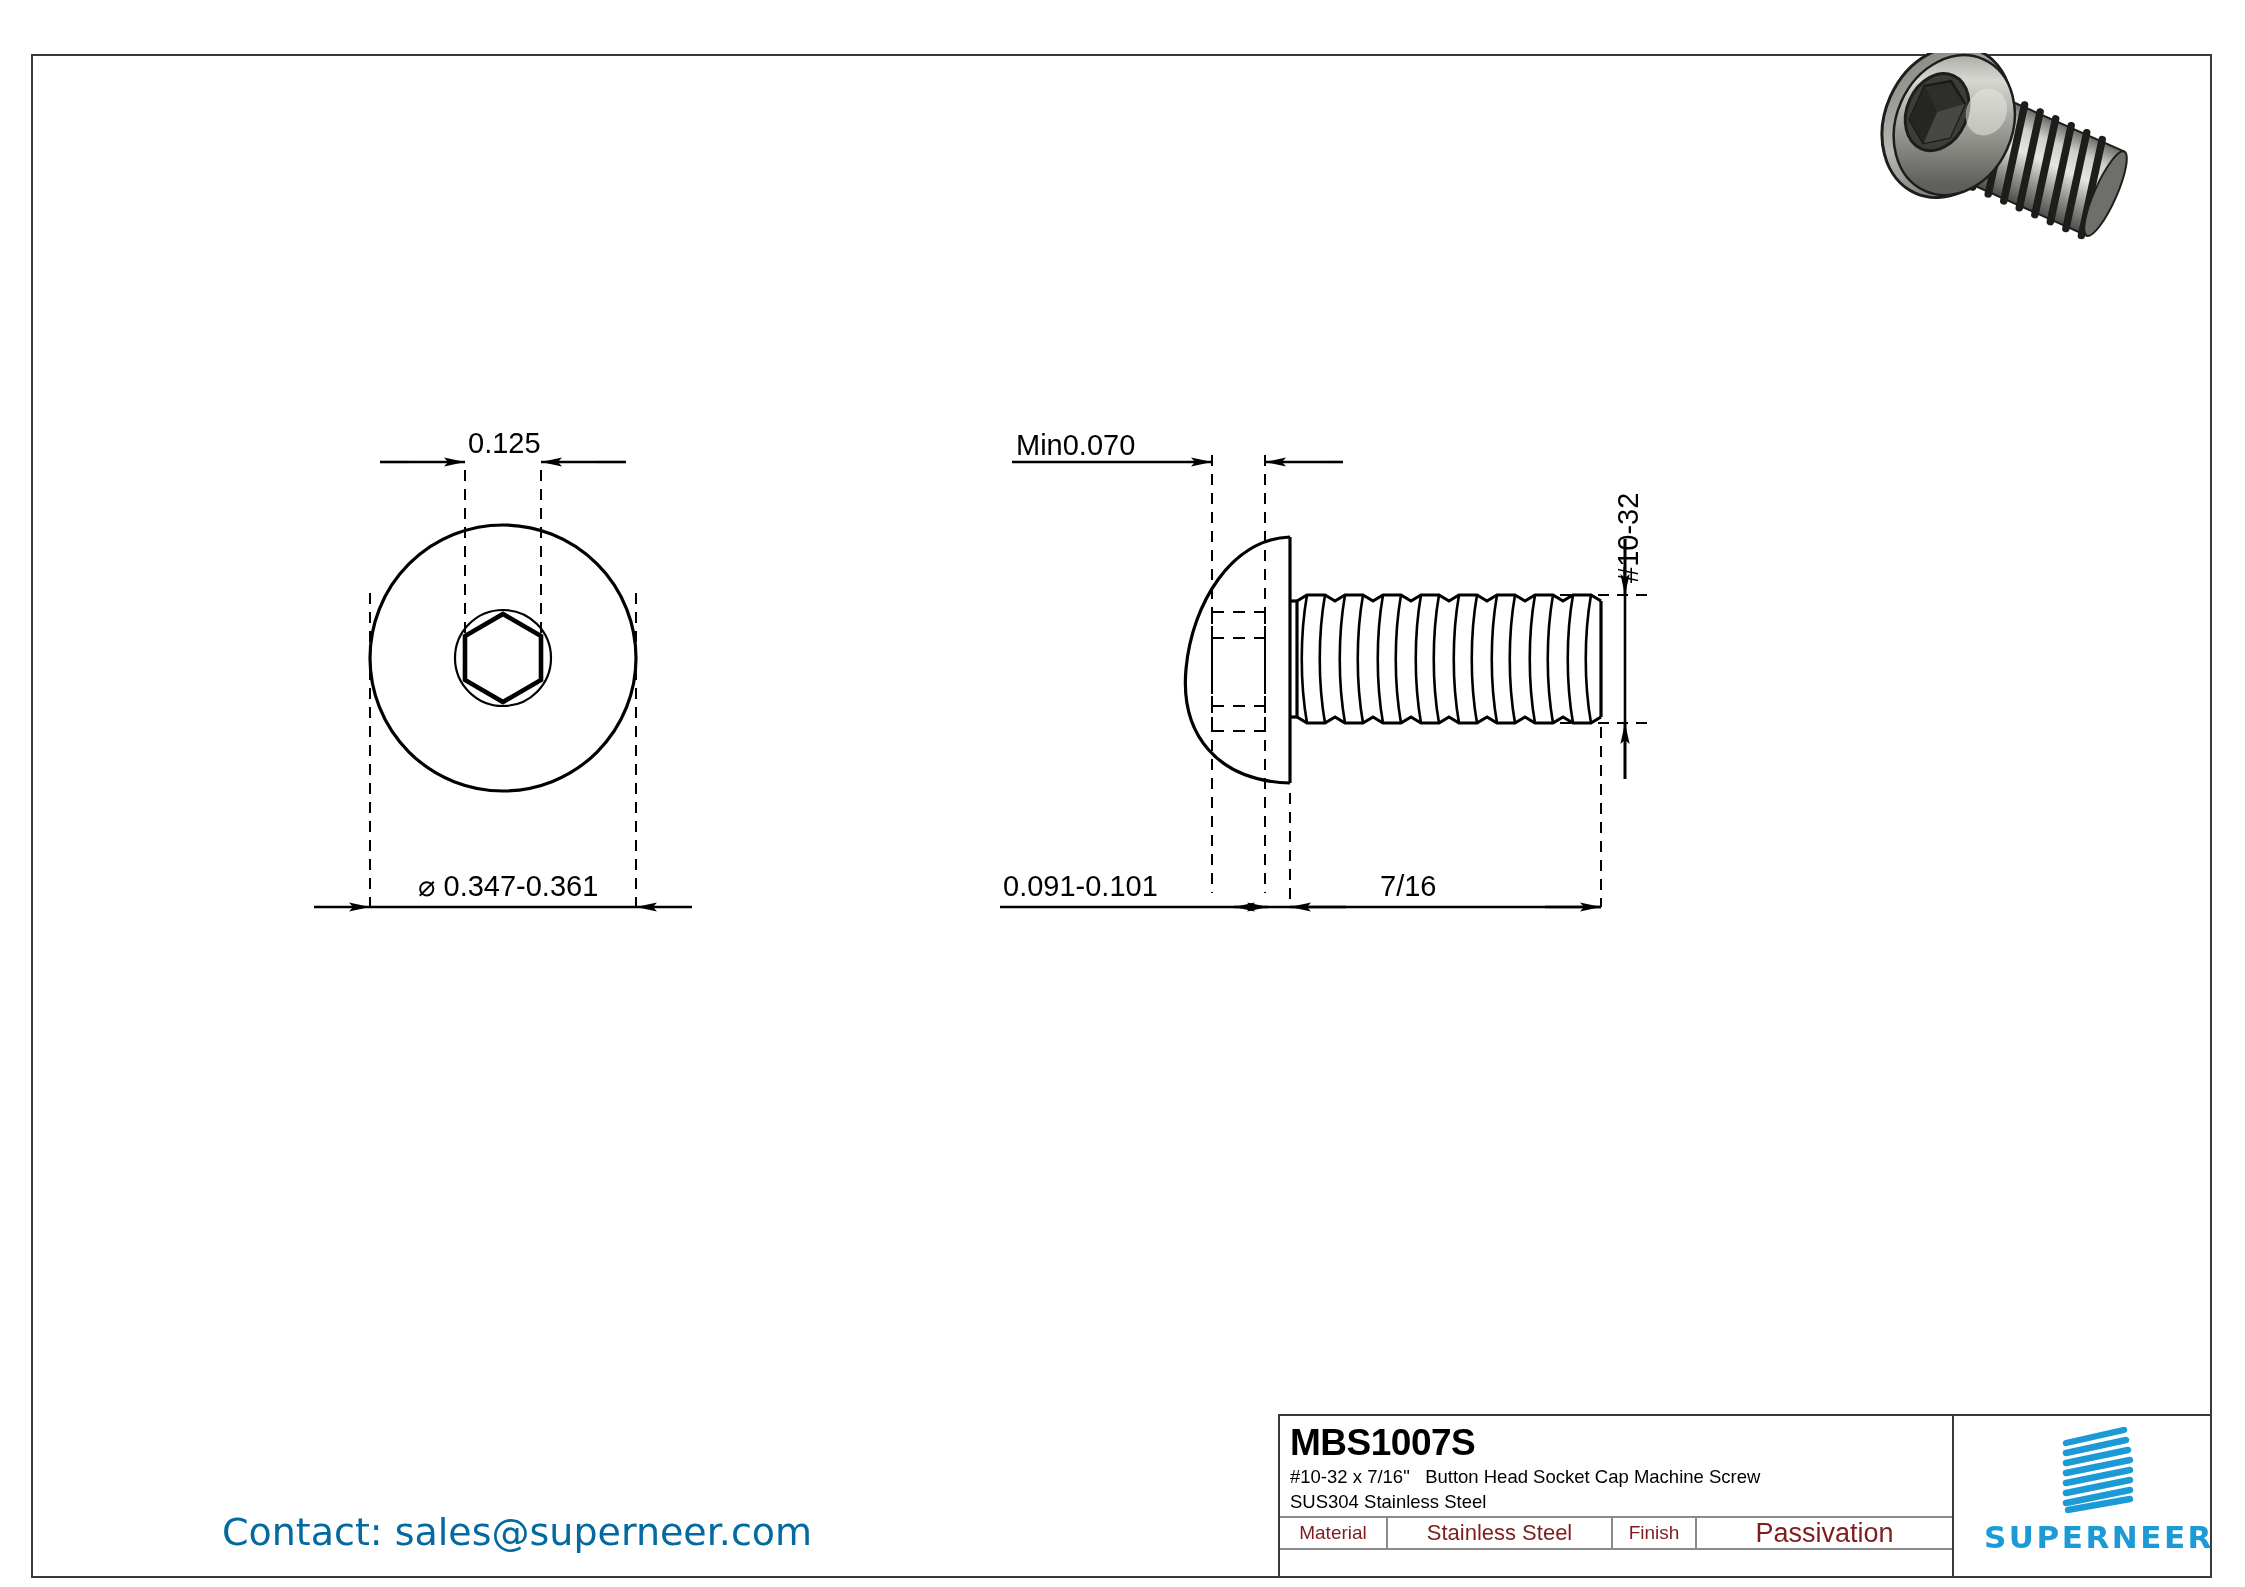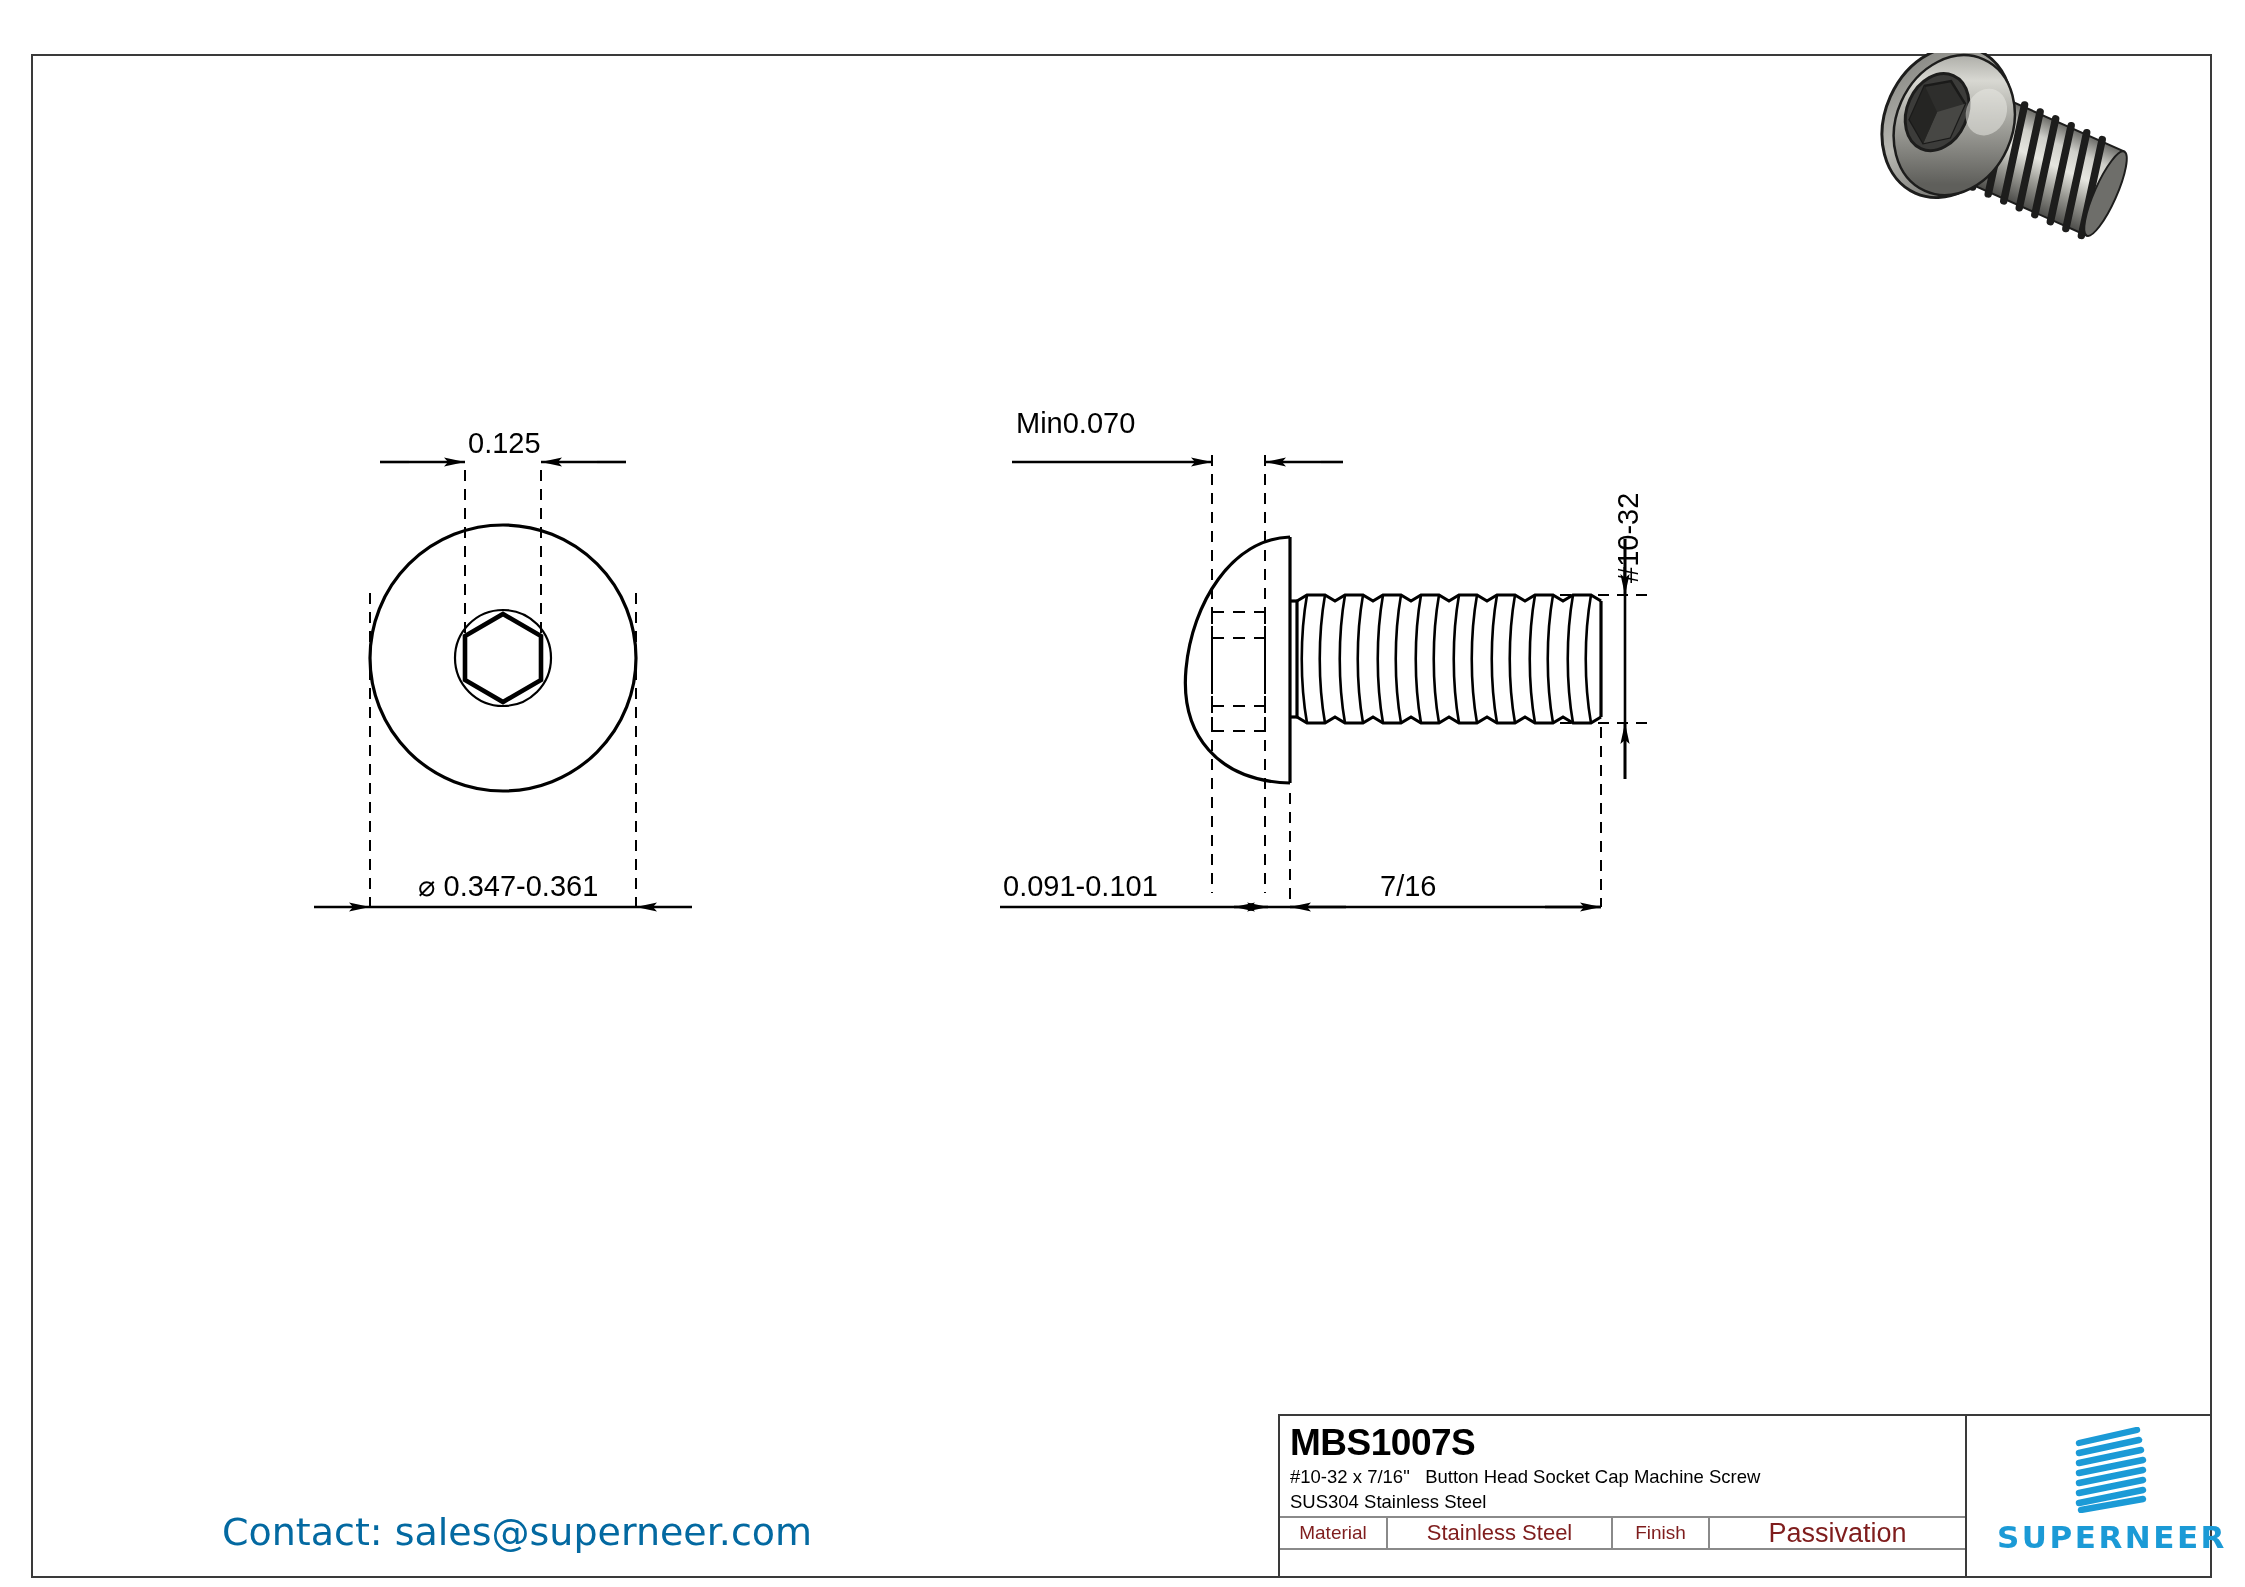--- a/index.html
+++ b/index.html
@@ -89,21 +89,21 @@
     display: flex;
     align-items: center;
     justify-content: center;
     font-size: 20px;
     color: #7f1d1d;
     box-sizing: border-box;
     height: 100%;
   }
   .cell-label   { width: 108px; border-right: 2px solid #8a8a8a; font-size: 19px; }
   .cell-value   { width: 225px; border-right: 2px solid #8a8a8a; font-size: 22px; }
-  .cell-label2  { width: 97px; border-right: 2px solid #8a8a8a; font-size: 19px; }
+  .cell-label2  { width: 84px; border-right: 2px solid #8a8a8a; font-size: 19px; }
   .cell-value2  { width: 255px; font-size: 27px; }
   .cell-web     { width: 360px; font-size: 17px; color: #1b9ad6; }
   #tb-logo {
     flex: 1;
     position: relative;
     display: flex;
     flex-direction: column;
     align-items: center;
     justify-content: flex-start;
   }
@@ -133,21 +133,21 @@
   
   .dim-text {
     position: absolute;
     font-family: "Liberation Sans", sans-serif;
     font-size: 29px;
     color: #000;
     white-space: nowrap;
   }
   #dim-0125   { left: 468px; top: 404px; }
   #dim-dia    { left: 418px; top: 846px; }
-  #dim-min    { left: 1016px; top: 384px; }
+  #dim-min    { left: 1016px; top: 406px; }
   #dim-head   { left: 1003px; top: 847px; }
   #dim-len    { left: 1380px; top: 847px; }
   #dim-thread {
     left: 1612px; top: 560px;
     transform: rotate(-90deg);
     transform-origin: left top;
     font-size: 29px;
   }
   #screw-3d {
     position: absolute;

